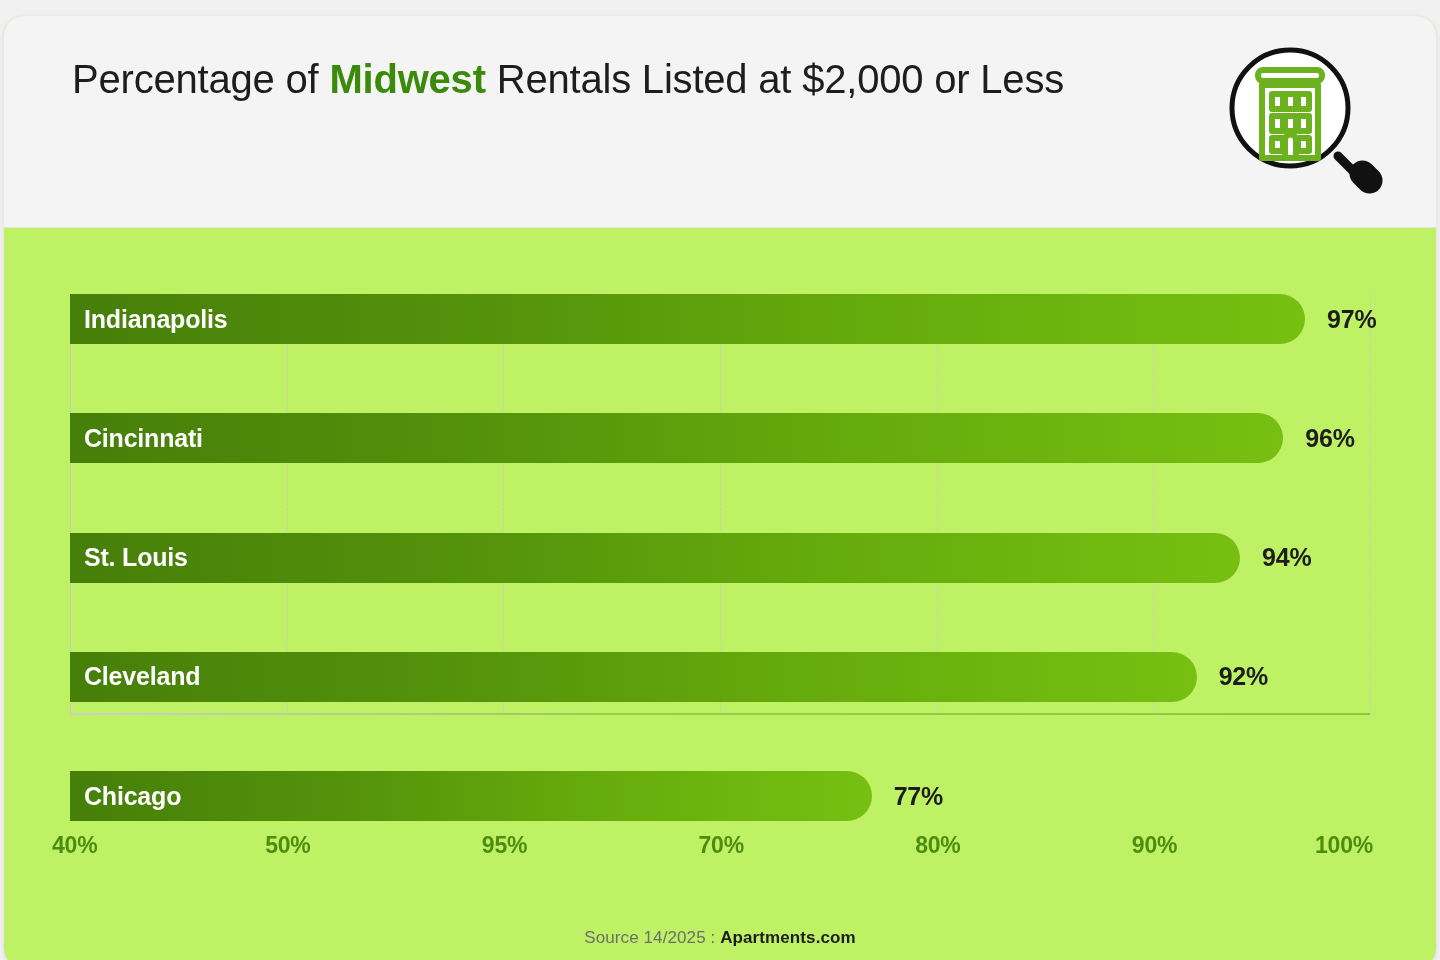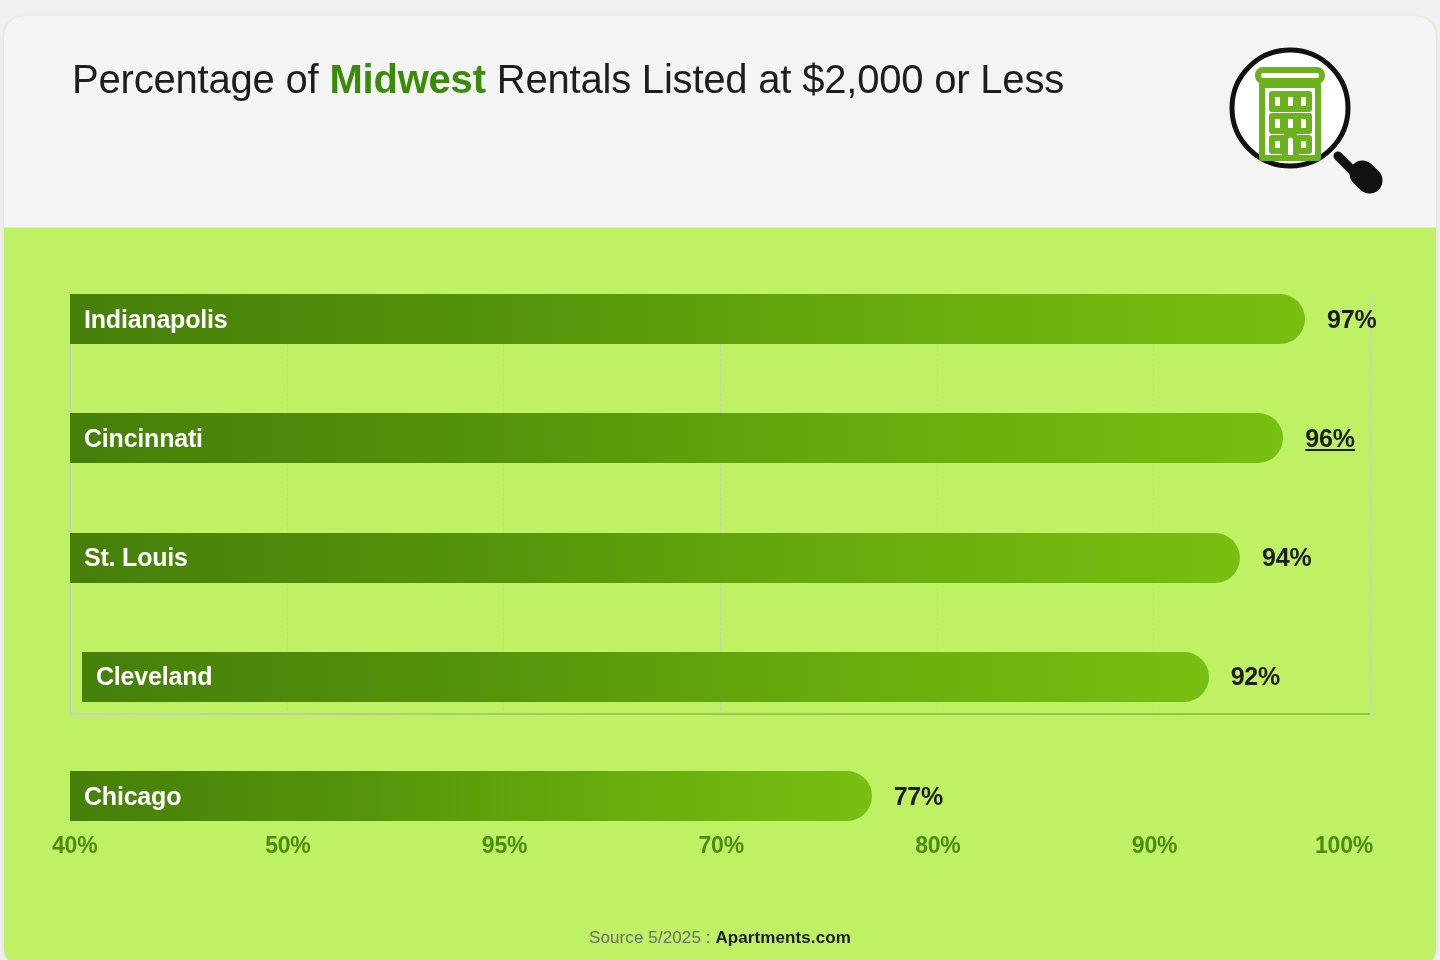--- a/index.html
+++ b/index.html
@@ -243,29 +243,29 @@
           <div class="bar-row" style="top: 0px;">
             <div class="bar" style="width: 1235px;">
               <span class="bar-label">Indianapolis</span>
             </div>
             <div class="bar-value" style="left: 1257px;">97%</div>
           </div>
           <div class="bar-row" style="top: 119.25px;">
             <div class="bar" style="width: 1213.33px;">
               <span class="bar-label">Cincinnati</span>
             </div>
-            <div class="bar-value" style="left: 1235.33px; text-decoration: underline;">96%</div>
+            <div class="bar-value" style="left: 1235.33px;">96%</div>
           </div>
           <div class="bar-row" style="top: 238.5px; padding-left: 46px;">
             <div class="bar" style="width: 1170px;">
               <span class="bar-label">St. Louis</span>
             </div>
             <div class="bar-value" style="left: 1192px;">94%</div>
           </div>
-          <div class="bar-row" style="top: 357.75px; margin-left: 12px;">
+          <div class="bar-row" style="top: 357.75px;">
             <div class="bar" style="width: 1126.67px;">
               <span class="bar-label">Cleveland</span>
             </div>
             <div class="bar-value" style="left: 1148.67px;">92%</div>
           </div>
           <div class="bar-row" style="top: 477px;">
             <div class="bar" style="width: 801.667px;">
               <span class="bar-label">Chicago</span>
             </div>
             <div class="bar-value" style="left: 823.667px;">77%</div>
@@ -276,16 +276,16 @@
     <div class="xaxis">
         <span class="xtick" style="left: -18px;">40%</span>
         <span class="xtick" style="left: 195.167px;">50%</span>
         <span class="xtick" style="left: 411.833px;">95%</span>
         <span class="xtick" style="left: 628.5px;">70%</span>
         <span class="xtick" style="left: 845.167px;">80%</span>
         <span class="xtick" style="left: 1061.83px;">90%</span>
         <span class="xtick" style="left: 1245px; text-align: center;">100%</span>
       </div>
 
-    <div class="footer"><span>Source 5/2025 : </span><span class="src-bold">Apartments.com</span></div>
+    <div class="footer"><span>Source 14/2025 : </span><span class="src-bold">Apartments.com</span></div>
   </div>
 
 </div>
 
 </body></html>

